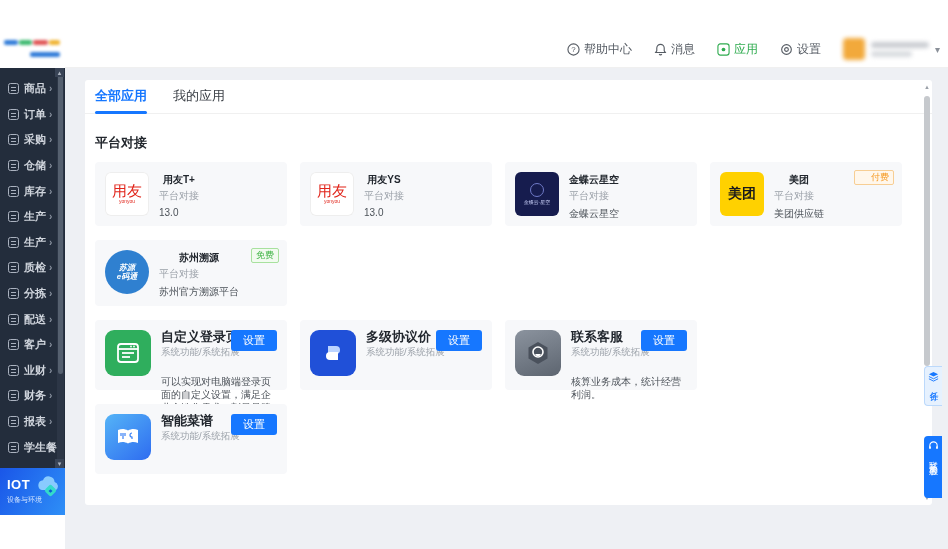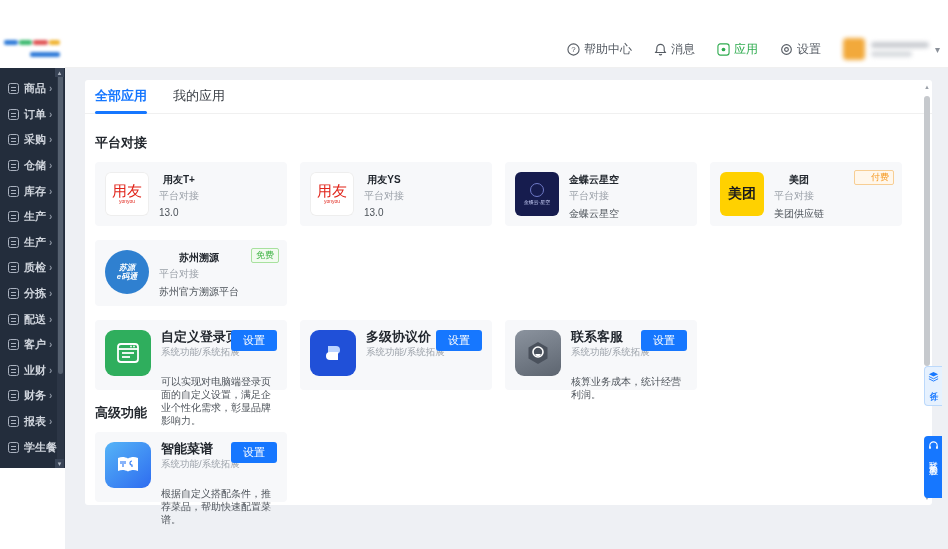--- a/index.html
+++ b/index.html
@@ -194,20 +194,29 @@
             <span class="m-label">报表</span>
             <span class="m-chev">›</span>
           </div>
         <div class="m-item">
             <span class="m-ico"></span>
             <span class="m-label">学生餐</span>
           </div>
       </div>
     </nav>
 
+    <div class="iot">
+      <div class="iot-title">IOT</div>
+      <div class="iot-sub">设备与环境</div>
+      <svg class="iot-ico" width="26" height="24" viewBox="0 0 26 24">
+        <path d="M6 14a5 5 0 0 1 1-9.8A6 6 0 0 1 18.6 6 4.5 4.5 0 0 1 20 14z" fill="#8fd0ff"></path>
+        <rect x="10" y="10" width="9" height="9" rx="2" transform="rotate(45 14.5 14.5)" fill="#35e0c8"></rect>
+        <path d="M12.5 15l2-1.8 2 1.8-2 1.8z" fill="#0b5bd3"></path>
+      </svg>
+    </div>
 
     <header class="topbar">
       <div class="tb-right">
         <div class="tb-item">
           <svg width="13" height="13" viewBox="0 0 14 14">
               <circle cx="7" cy="7" r="6" fill="none" stroke="#555b63" stroke-width="1.2"></circle>
               <text x="7" y="10" font-size="8.5" text-anchor="middle" fill="#555b63">?</text>
             </svg>
           <span>帮助中心</span>
         </div>
@@ -355,34 +364,32 @@
               </div>
               <div class="xinfo">
                 <div class="xtitle">联系客服</div>
                 <div class="xsub">系统功能/系统拓展</div>
                 <div class="xdesc">核算业务成本，统计经营利润。</div>
               </div>
               <button class="setbtn">设置</button>
             </div>
           </div>
 
-          <div class="sec-title">高级功能</div>
           <div class="crow">
             <div class="xcard">
               <div class="xicon recipe">
                 <svg width="26" height="26" viewBox="0 0 26 26">
                     <path d="M3 6c3.5-1.5 6.5-1.5 10 .5 3.5-2 6.5-2 10-.5v13c-3.5-1.5-6.5-1.5-10 .5-3.5-2-6.5-2-10-.5z" fill="#fff"></path>
                     <path d="M8 9v6M10 9v3M6 9v3" stroke="#3b82f6" stroke-width="1.2" fill="none"></path>
                     <path d="M17 9c-1.2 0-2 .9-2 2s.8 2 2 2v2" stroke="#3b82f6" stroke-width="1.2" fill="none"></path>
                   </svg>
               </div>
               <div class="xinfo">
                 <div class="xtitle">智能菜谱</div>
                 <div class="xsub">系统功能/系统拓展</div>
-                <div class="xdesc">根据自定义搭配条件，推荐菜品，帮助快速配置菜谱。</div>
               </div>
               <button class="setbtn">设置</button>
             </div>
           </div>
 
         </div>
 
         <div class="c-scroll">
           <div class="c-arrow" style="top:0">▲</div>
           <div class="c-thumb"></div>

